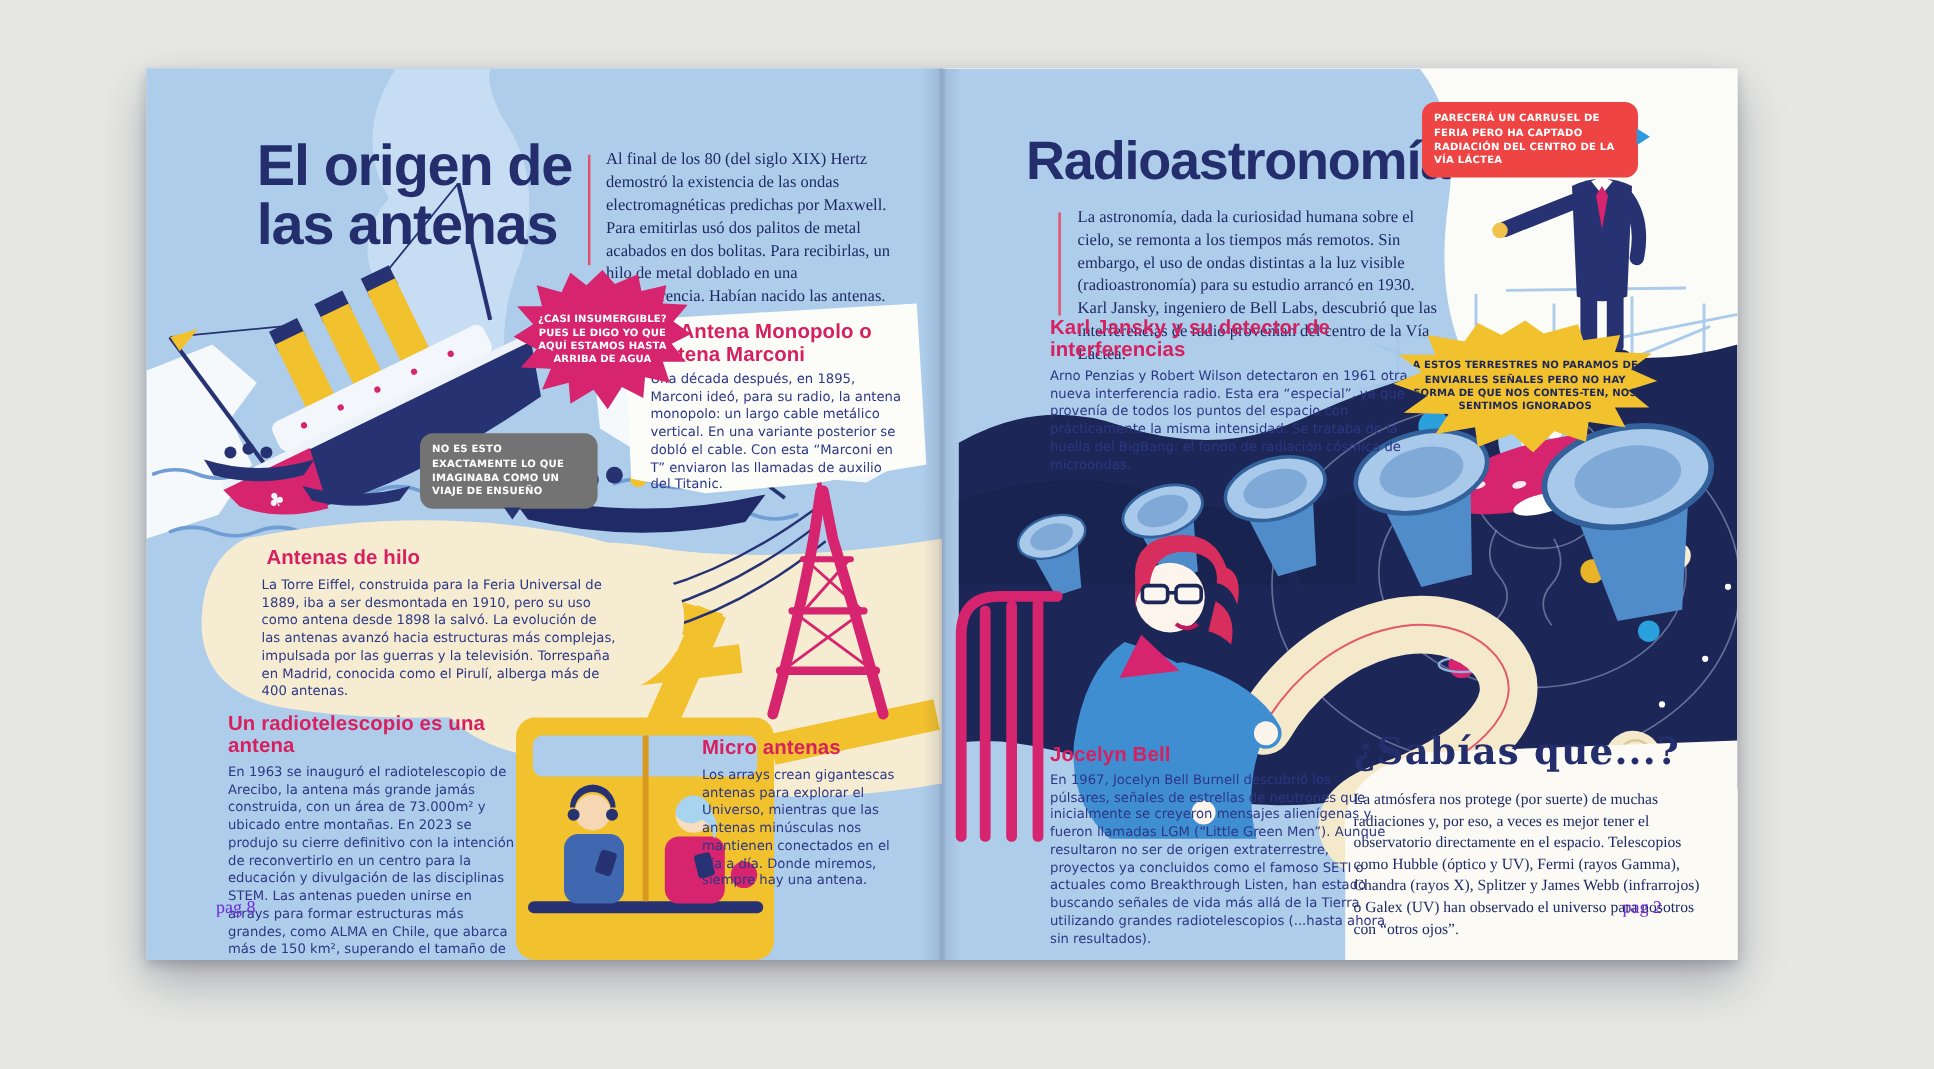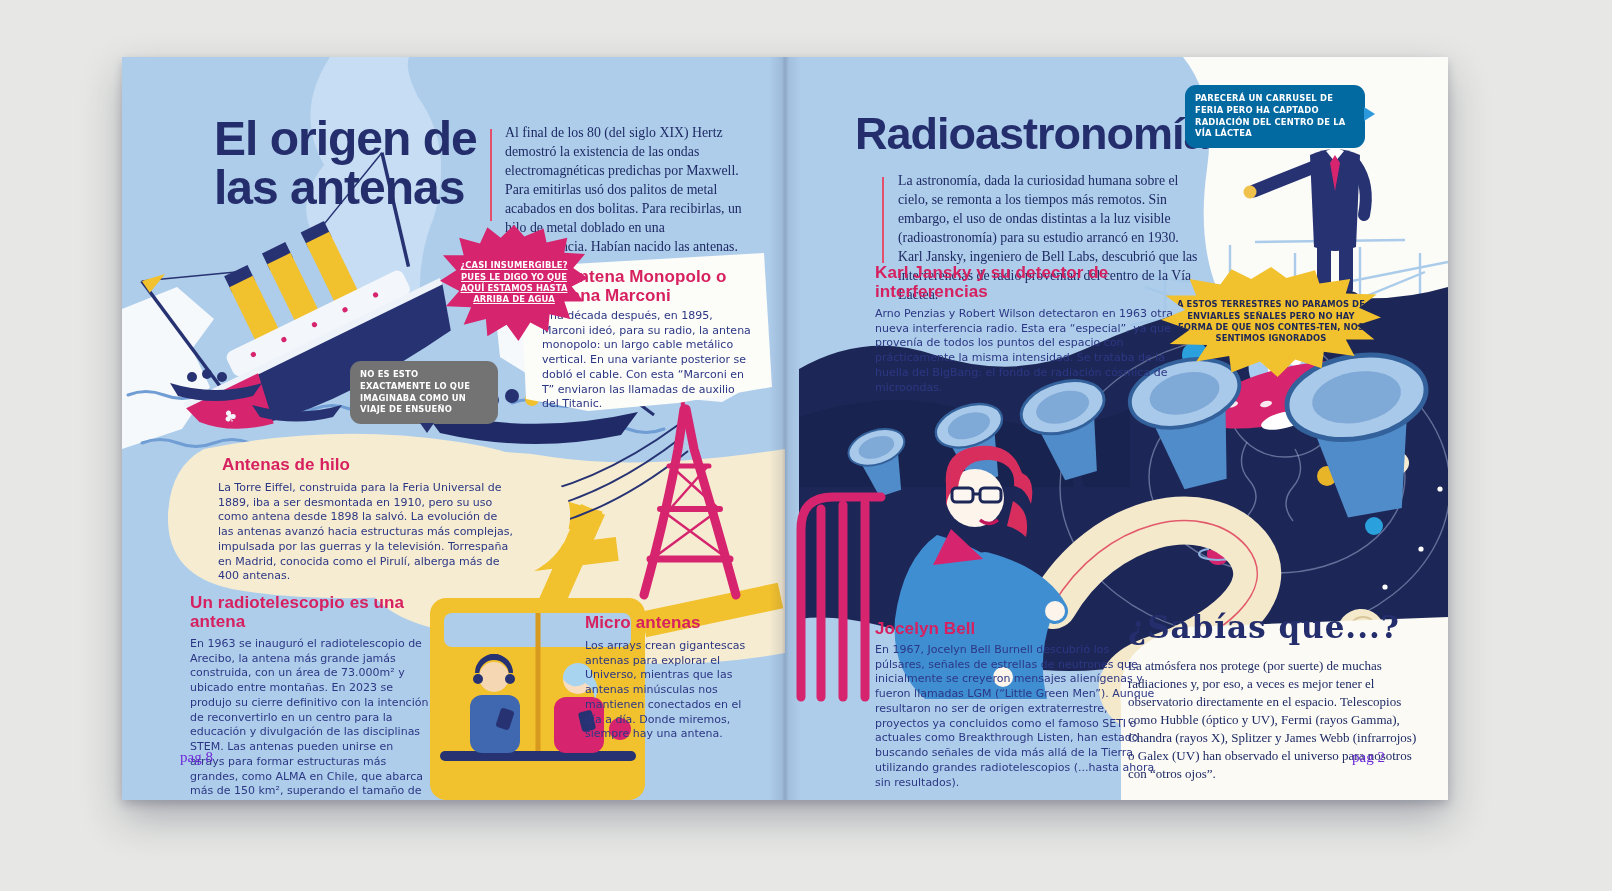--- a/index.html
+++ b/index.html
@@ -15,21 +15,21 @@
   .illus{position:absolute;left:0;top:0;z-index:1;}
   .txt{position:absolute;z-index:10;}
   .display-title{font-family:"Liberation Sans",sans-serif;font-weight:800;color:#252e6d;letter-spacing:-1px;line-height:1.02;}
   .sec-head{font-family:"Liberation Sans",sans-serif;font-weight:800;color:#d6205f;font-size:17px;line-height:1.12;letter-spacing:.1px;}
   .sec-body{font-family:"DejaVu Sans",sans-serif;color:#2c3784;font-size:11px;line-height:1.34;}
   .serif{font-family:"Liberation Serif","DejaVu Serif",serif;color:#1e2a64;font-size:13.8px;line-height:1.38;}
   .rule{position:absolute;width:2px;background:#e4506b;z-index:9;}
   .bubble{position:absolute;z-index:20;color:#fff;font-weight:700;font-size:8.4px;line-height:1.4;letter-spacing:.2px;
           font-family:"DejaVu Sans",sans-serif;border-radius:11px;padding:8px 10px;}
   .bubble.navy{background:#737373;}
-  .bubble.blue{background:#0369a1;}
+  .bubble.blue{background:#ef4444;}
   .bubble .tail{position:absolute;width:0;height:0;}
   .star{position:absolute;z-index:20;display:flex;align-items:center;justify-content:center;text-align:center;
         font-family:"DejaVu Sans",sans-serif;font-weight:700;font-size:8.4px;line-height:1.35;letter-spacing:.1px;
         clip-path:polygon(50% 0%,57% 10%,70% 3%,72% 15%,86% 11%,84% 24%,98% 25%,90% 37%,100% 46%,89% 53%,97% 66%,84% 66%,88% 81%,74% 77%,73% 92%,61% 84%,53% 100%,45% 86%,32% 96%,31% 81%,16% 86%,21% 71%,4% 70%,13% 57%,0% 48%,11% 39%,2% 26%,16% 26%,13% 11%,27% 16%,32% 2%,41% 11%);}
   .star.magenta{background:#d6246e;color:#fff;}
   .star.yellow{background:#f2c12e;color:#1d2757;}
   .pagenum{font-family:"Liberation Serif","DejaVu Serif",serif;color:#6d28d9;font-size:15px;z-index:10;position:absolute;}
   .sabias-head{font-family:"DejaVu Serif","Liberation Serif",serif;font-weight:700;color:#252e6d;font-size:31px;letter-spacing:1px;}
 </style>
 </head>
@@ -157,21 +157,21 @@
       </svg>
 
       <div class="txt display-title" style="left:92px;top:58px;width:360px;font-size:48px;">
         <div>El origen de</div>
         <div>las antenas</div>
       </div>
 
       <div class="rule" style="left:368px;top:72px;height:92px;"></div>
       <div class="txt serif" style="left:383px;top:66px;width:242px;">Al final de los 80 (del siglo XIX) Hertz demostró la existencia de las ondas electromagnéticas predichas por Maxwell. Para emitirlas usó dos palitos de metal acabados en dos bolitas. Para recibirlas, un hilo de metal doblado en una circunferencia. Habían nacido las antenas.</div>
 
-      <div class="star magenta" style="left:318px;top:168px;width:128px;height:96px;padding:10px;text-decoration:underline;">
+      <div class="star magenta" style="left:306px;top:168px;width:128px;height:96px;padding:10px;">
         <span>¿CASI INSUMERGIBLE? PUES LE DIGO YO QUE AQUÍ ESTAMOS HASTA ARRIBA DE AGUA</span>
       </div>
 
       <svg class="illus" width="663" height="743" viewBox="0 0 663 743" style="z-index:5;">
         <polygon points="398,210 642,196 650,330 556,346 466,354 404,342" fill="#fcfcf9"></polygon>
       </svg>
       <div class="txt sec-head" style="left:420px;top:210px;width:210px;z-index:10;">La Antena Monopolo o Antena Marconi</div>
       <div class="txt sec-body" style="left:420px;top:252px;width:210px;">Una década después, en 1895, Marconi ideó, para su radio, la antena monopolo: un largo cable metálico vertical. En una variante posterior se dobló el cable. Con esta “Marconi en T” enviaron las llamadas de auxilio del Titanic.</div>
 
       <div class="bubble navy" style="left:228px;top:304px;width:128px;">
@@ -344,21 +344,21 @@
 
       <div class="rule" style="left:97px;top:120px;height:86px;"></div>
       <div class="txt serif" style="left:113px;top:114px;width:300px;">La astronomía, dada la curiosidad humana sobre el cielo, se remonta a los tiempos más remotos. Sin embargo, el uso de ondas distintas a la luz visible (radioastronomía) para su estudio arrancó en 1930. Karl Jansky, ingeniero de Bell Labs, descubrió que las interferencias de radio provenían del centro de la Vía Láctea.</div>
 
       <div class="bubble blue" style="left:400px;top:28px;width:160px;">
         <span>PARECERÁ UN CARRUSEL DE FERIA PERO HA CAPTADO RADIACIÓN DEL CENTRO DE LA VÍA LÁCTEA</span>
         <span class="tail" style="right:-10px;top:22px;border-top:7px solid transparent;border-bottom:7px solid transparent;border-left:11px solid #2b99dc;"></span>
       </div>
 
       <div class="txt sec-head" style="left:90px;top:206px;width:240px;">Karl Jansky y su detector de interferencias</div>
-      <div class="txt sec-body" style="left:90px;top:250px;width:300px;">Arno Penzias y Robert Wilson detectaron en 1963 otra nueva interferencia radio. Esta era “especial”, ya que provenía de todos los puntos del espacio con prácticamente la misma intensidad. Se trataba de la huella del BigBang: el fondo de radiación cósmica de microondas.</div>
+      <div class="txt sec-body" style="left:90px;top:250px;width:300px;">Arno Penzias y Robert Wilson detectaron en 1961 otra nueva interferencia radio. Esta era “especial”, ya que provenía de todos los puntos del espacio con prácticamente la misma intensidad. Se trataba de la huella del BigBang: el fondo de radiación cósmica de microondas.</div>
 
       <div class="star yellow" style="left:376px;top:210px;width:196px;height:86px;padding:12px;">
         <span>A ESTOS TERRESTRES NO PARAMOS DE ENVIARLES SEÑALES PERO NO HAY FORMA DE QUE NOS CONTES-TEN, NOS SENTIMOS IGNORADOS</span>
       </div>
 
       <div class="txt sec-head" style="left:90px;top:562px;width:200px;">Jocelyn Bell</div>
       <div class="txt sec-body" style="left:90px;top:586px;width:280px;">En 1967, Jocelyn Bell Burnell descubrió los púlsares, señales de estrellas de neutrones que inicialmente se creyeron mensajes alienígenas y fueron llamadas LGM (“Little Green Men”). Aunque resultaron no ser de origen extraterrestre, proyectos ya concluidos como el famoso SETI o actuales como Breakthrough Listen, han estado buscando señales de vida más allá de la Tierra utilizando grandes radiotelescopios (...hasta ahora sin resultados).</div>
 
       <div class="txt sabias-head" style="left:343px;top:552px;width:310px;">¿Sabías que...?</div>
       <div class="txt serif" style="left:343px;top:600px;width:296px;font-size:13px;">La atmósfera nos protege (por suerte) de muchas radiaciones y, por eso, a veces es mejor tener el observatorio directamente en el espacio. Telescopios como Hubble (óptico y UV), Fermi (rayos Gamma), Chandra (rayos X), Splitzer y James Webb (infrarrojos) o Galex (UV) han observado el universo para nosotros con “otros ojos”.</div>

